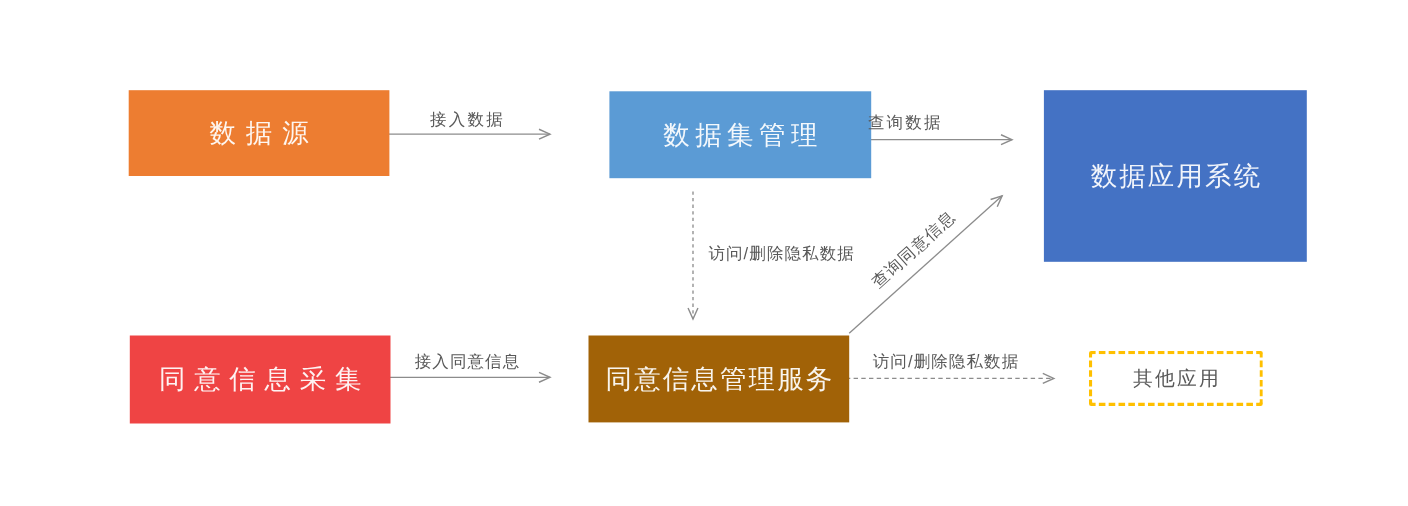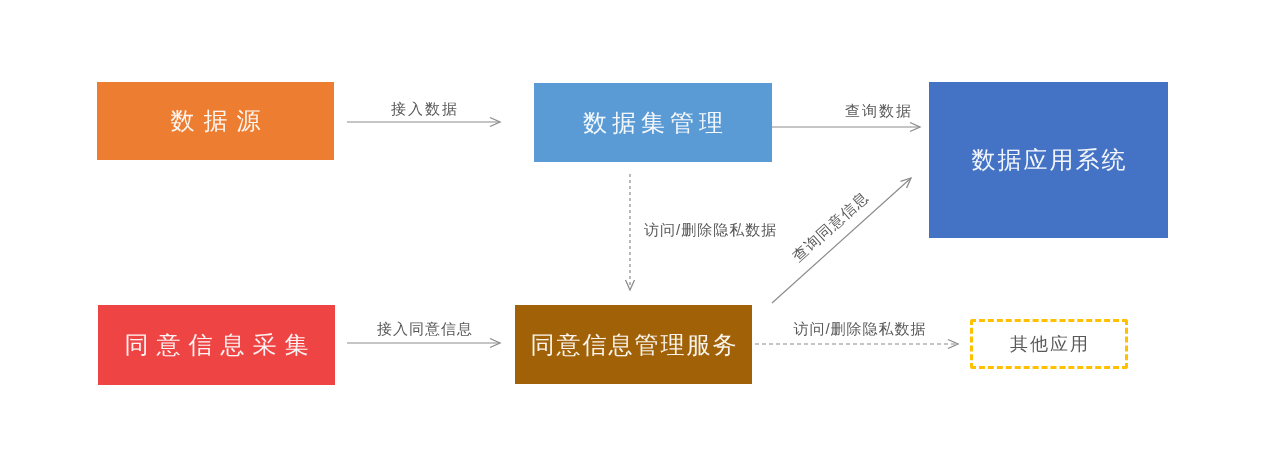--- a/index.html
+++ b/index.html
@@ -28,20 +28,21 @@
   .edge-line.dashed-small { stroke-dasharray: 3,3; }
   .edge-line.dashed { stroke-dasharray: 4,3; }
 
   .node {
     position: absolute;
     display: flex;
     align-items: center;
     justify-content: center;
     color: rgba(255,255,255,0.93);
     font-size: 24px;
+    margin-left: 20px;
   }
   .node-data-source        { left:  97px; top:  82px; width: 237px; height:  78px; background: #ED7D31; letter-spacing: 9px; text-indent: 9px; }
   .node-dataset-management { left: 534px; top:  83px; width: 238px; height:  79px; background: #5B9BD5; letter-spacing: 5px; text-indent: 5px; }
   .node-data-application   { left: 929px; top:  82px; width: 239px; height: 156px; background: #4472C4; letter-spacing: 2px; text-indent: 2px; }
   .node-consent-collection { left:  98px; top: 305px; width: 237px; height:  80px; background: #ef4444; letter-spacing: 8px; text-indent: 8px; }
   .node-consent-management { left: 515px; top: 305px; width: 237px; height:  79px; background: #a16207; letter-spacing: 2px; text-indent: 2px; }
   .node-other-applications {
     left: 970px; top: 319px; width: 158px; height: 50px;
     background: #ffffff;
     border: 3px dashed #FFC000;
@@ -54,21 +55,21 @@
 
   .edge-label {
     position: absolute;
     color: #595959;
     font-size: 15px;
     letter-spacing: 2px;
     white-space: nowrap;
     text-align: center;
   }
   .label-access-data        { left: 350px; top: 100px; width: 150px; }
-  .label-query-data         { left: 804px; top: 102px; width: 150px; }
+  .label-query-data         { left: 748px; top: 102px; width: 150px; }
   .label-access-delete-down { left: 644px; top: 221px; letter-spacing: 1px; }
   .label-access-consent     { left: 350px; top: 320px; width: 150px; letter-spacing: 1px; }
   .label-query-consent {
     left: 831px; top: 227px;
     transform: translate(-50%,-50%) rotate(-42deg);
     letter-spacing: 1px;
   }
   .label-access-delete-right { left: 785px; top: 320px; width: 150px; letter-spacing: 1px; }
 </style>
 </head>

